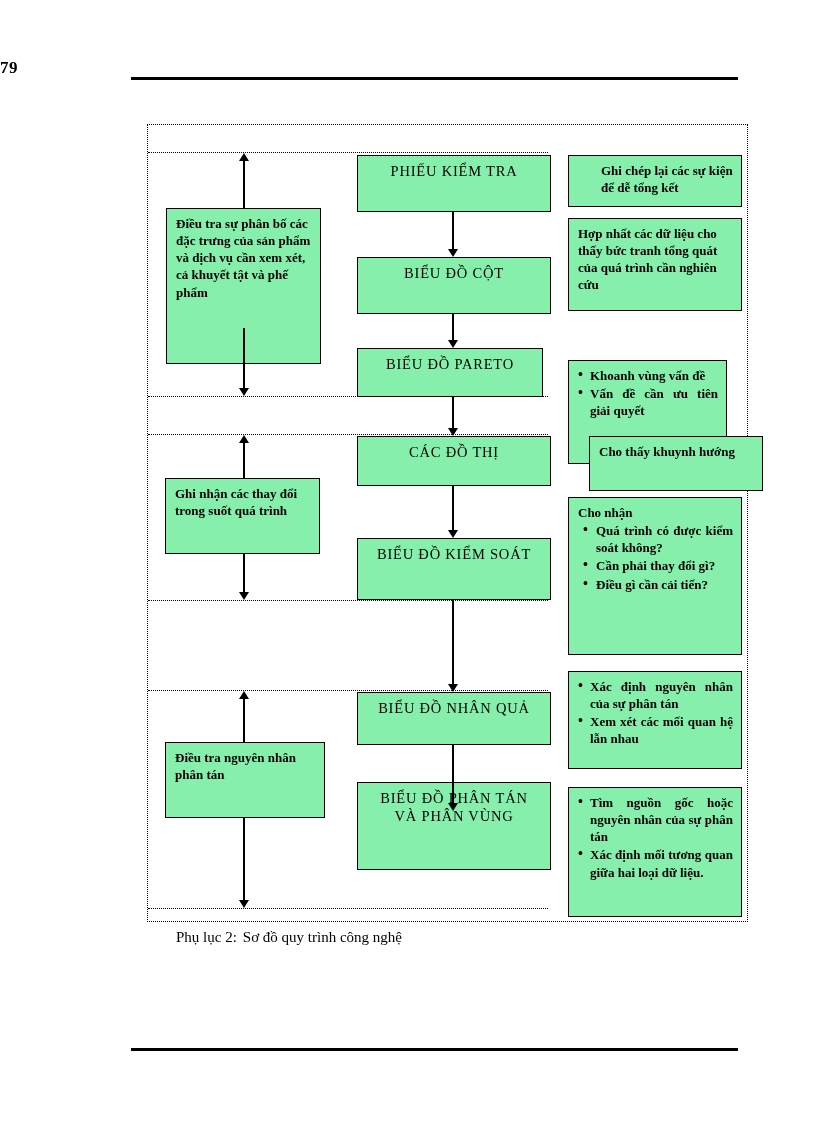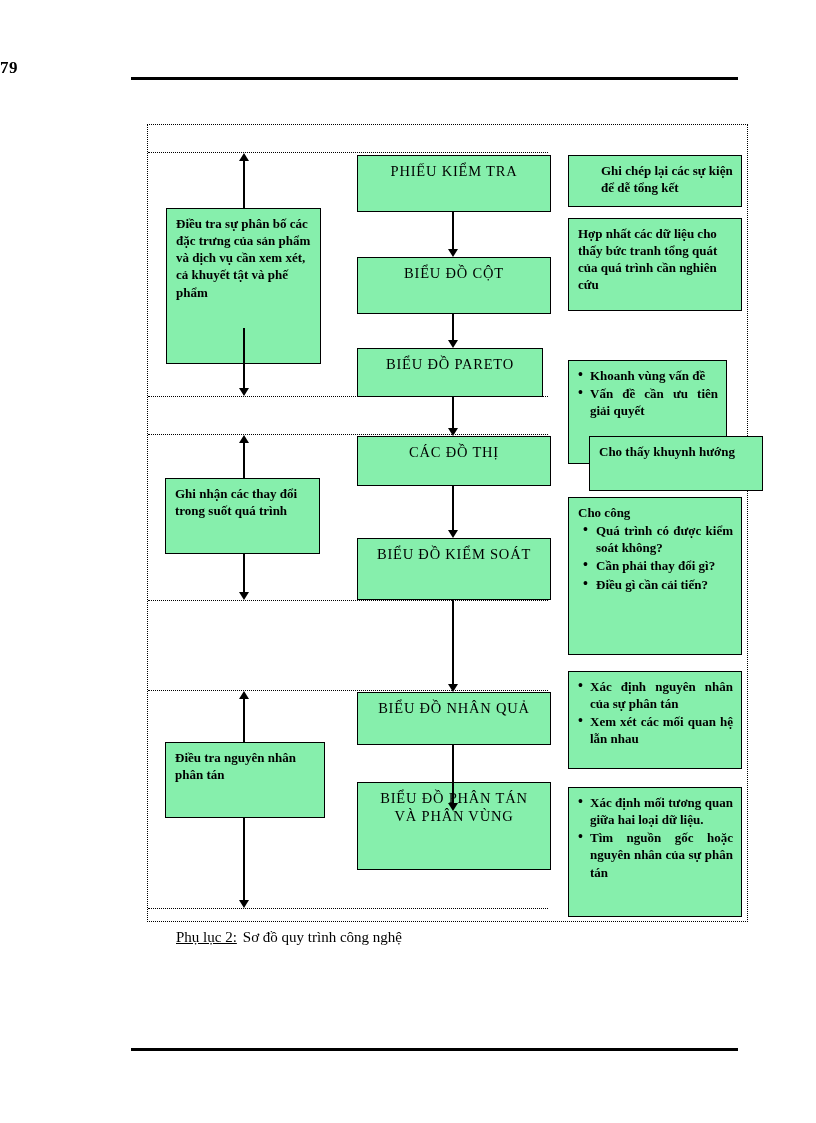--- a/index.html
+++ b/index.html
@@ -139,21 +139,21 @@
 
   
   .caption {
     position: absolute;
     left: 176px;
     top: 929px;
     font-family: "Liberation Serif", serif;
     font-size: 15px;
     white-space: nowrap;
   }
-  .caption .lbl { text-decoration: underline; }
+  .caption .lbl { }
   .caption .txt { padding-left: 6px; }
 </style>
 </head>
 <body>
 
 <div class="page-number">79</div>
 <div class="header-rule"></div>
 
 <div class="diagram-frame"></div>
 
@@ -240,39 +240,39 @@
     <li>Khoanh vùng vấn đề</li>
     <li>Vấn đề cần ưu tiên giải quyết</li>
   </ul>
 </div>
 
 <div class="box box-side" style="left:568px; top:436px; width:174px; height:55px;margin-left:21px;">
   <p class="lead">Cho thấy khuynh hướng</p>
 </div>
 
 <div class="box box-side" style="left:568px; top:497px; width:174px; height:158px;">
-  <p class="lead">Cho công</p>
+  <p class="lead">Cho nhận</p>
   <ul>
     <li>Quá trình có được kiểm soát không?</li>
     <li>Cần phải thay đổi gì?</li>
     <li>Điều gì cần cải tiến?</li>
   </ul>
 </div>
 
 <div class="box box-side" style="left:568px; top:671px; width:174px; height:98px;">
   <ul class="tight">
     <li>Xác định nguyên nhân của sự phân tán</li>
     <li>Xem xét các mối quan hệ lẫn nhau</li>
   </ul>
 </div>
 
 <div class="box box-side" style="left:568px; top:787px; width:174px; height:130px;">
   <ul class="tight">
+    <li>Tìm nguồn gốc hoặc nguyên nhân của sự phân tán</li>
     <li>Xác định mối tương quan giữa hai loại dữ liệu.</li>
-    <li>Tìm nguồn gốc hoặc nguyên nhân của sự phân tán</li>
   </ul>
 </div>
 
 <div class="caption">
   <span class="lbl">Phụ lục 2:</span><span class="txt">Sơ đồ quy trình công nghệ</span>
 </div>
 
 <div class="footer-rule"></div>
 
 </body></html>

